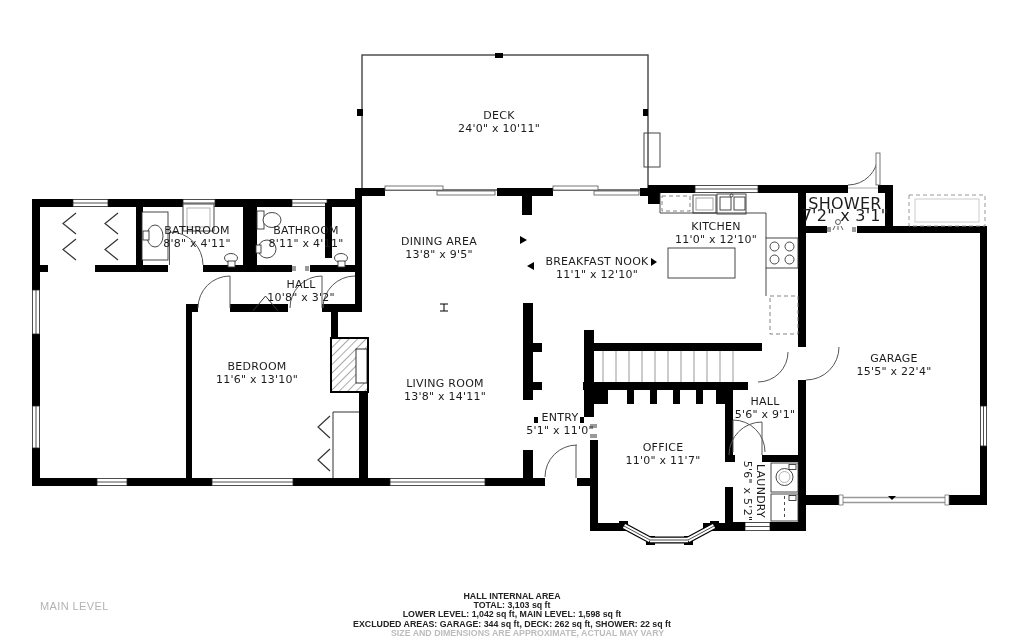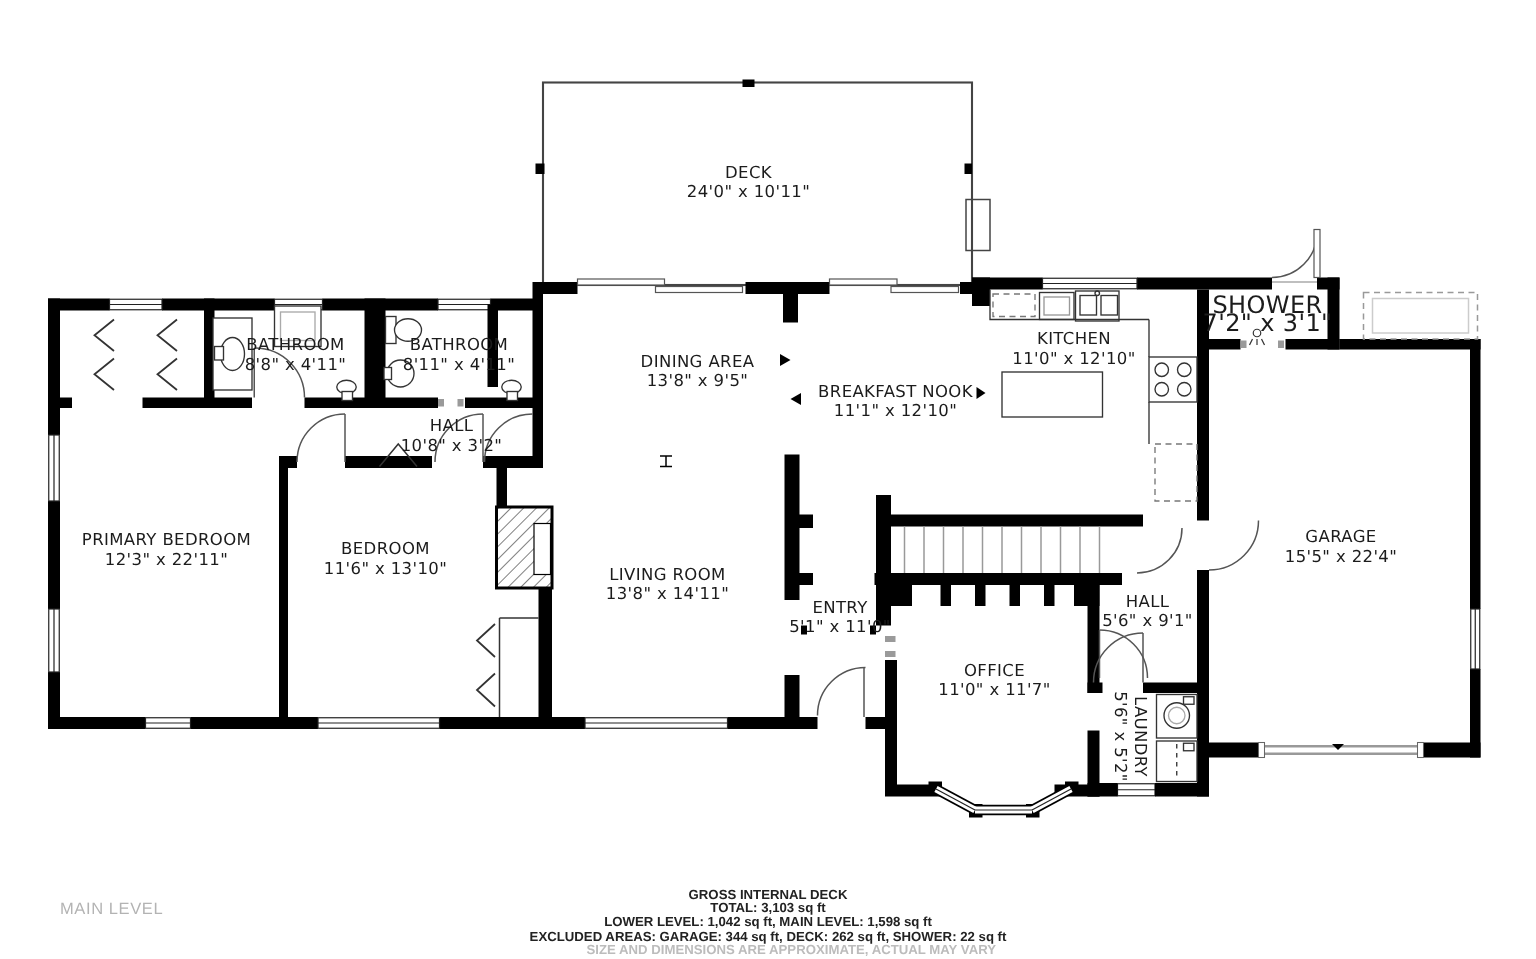--- a/index.html
+++ b/index.html
@@ -7,29 +7,29 @@
          font-family:"DejaVu Sans", sans-serif;}
   #plan-svg{position:absolute;left:0;top:0;}
   .room-label{position:absolute;transform:translate(-50%,-50%);text-align:center;
               color:#1c1c1c;font-size:11px;line-height:12.5px;white-space:nowrap;
               letter-spacing:.25px;}
   .room-label .nm{display:block;}
   .room-label .dm{display:block;}
   .lp-deck{left:499px;top:122px;}
   .lp-bathroom1{left:197px;top:237px;}
   .lp-bathroom2{left:306px;top:237px;}
-  .lp-dining{left:465px;top:248px;}
+  .lp-dining{left:439px;top:248px;}
   .lp-breakfast{left:597px;top:268px;}
   .lp-kitchen{left:716px;top:233px;}
   .lp-shower{left:845px;top:209px;font-size:16px;line-height:11.5px;}
   .lp-hall1{left:301px;top:291px;}
   .lp-primary{left:111px;top:367px;}
   .lp-bedroom{left:257px;top:373px;}
   .lp-living{left:445px;top:390px;}
-  .lp-entry{left:560px;top:412px;}
+  .lp-entry{left:560px;top:424px;}
   .lp-office{left:663px;top:454px;}
   .lp-hall2{left:765px;top:408px;}
   .lp-garage{left:894px;top:365px;}
   .lp-laundry{left:753px;top:491px;transform:translate(-50%,-50%) rotate(90deg);}
   .level-label{position:absolute;left:40px;top:600px;font-family:"Liberation Sans",sans-serif;
                font-size:11px;color:#b3b3b3;letter-spacing:.4px;}
   .footer{position:absolute;left:0;right:0;top:592px;text-align:center;
           font-family:"Liberation Sans",sans-serif;font-size:8.8px;line-height:9.2px;
           font-weight:700;color:#222;}
   .footer .muted{color:#bcbcbc;margin-left:31px;}
@@ -369,24 +369,20 @@
   <span class="dm">11'0" x 12'10"</span>
 </div>
 <div class="room-label lp-shower">
   <span class="nm">SHOWER</span>
   <span class="dm">7'2" x 3'1"</span>
 </div>
 <div class="room-label lp-hall1">
   <span class="nm">HALL</span>
   <span class="dm">10'8" x 3'2"</span>
 </div>
-<div class="room-label lp-primary">
-  <span class="nm">PRIMARY BEDROOM</span>
-  <span class="dm">12'3" x 22'11"</span>
-</div>
 <div class="room-label lp-bedroom">
   <span class="nm">BEDROOM</span>
   <span class="dm">11'6" x 13'10"</span>
 </div>
 <div class="room-label lp-living">
   <span class="nm">LIVING ROOM</span>
   <span class="dm">13'8" x 14'11"</span>
 </div>
 <div class="room-label lp-entry">
   <span class="nm">ENTRY</span>
@@ -405,20 +401,20 @@
   <span class="dm">5'6" x 5'2"</span>
 </div>
 <div class="room-label lp-garage">
   <span class="nm">GARAGE</span>
   <span class="dm">15'5" x 22'4"</span>
 </div>
 
 <div class="level-label">MAIN LEVEL</div>
 
 <div class="footer">
-  <div>GROSS INTERNAL DECK</div>
+  <div>HALL INTERNAL AREA</div>
   <div>TOTAL: 3,103 sq ft</div>
   <div>LOWER LEVEL: 1,042 sq ft, MAIN LEVEL: 1,598 sq ft</div>
   <div>EXCLUDED AREAS: GARAGE: 344 sq ft, DECK: 262 sq ft, SHOWER: 22 sq ft</div>
   <div class="muted">SIZE AND DIMENSIONS ARE APPROXIMATE, ACTUAL MAY VARY</div>
 </div>
 
 </div>
 
 </body></html>

